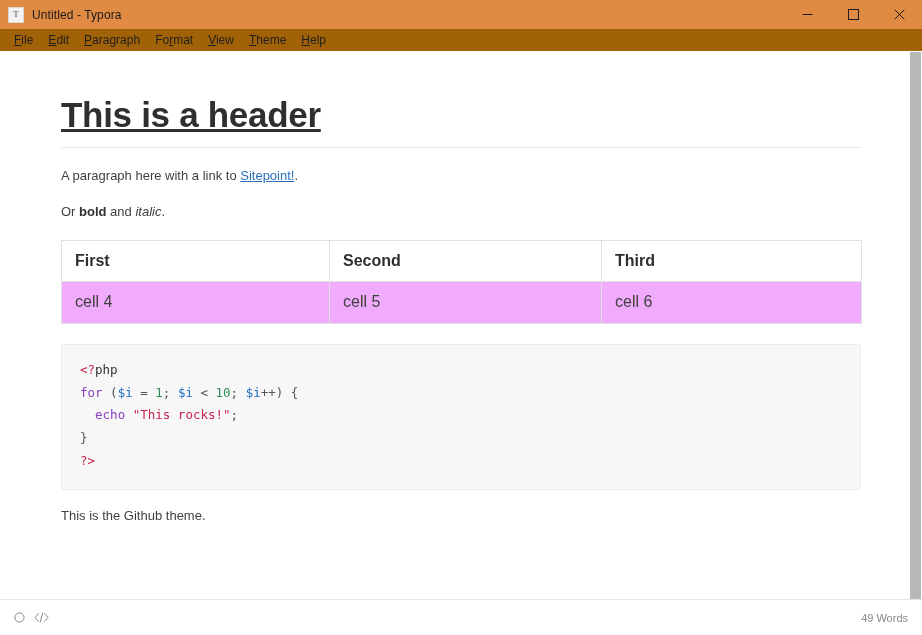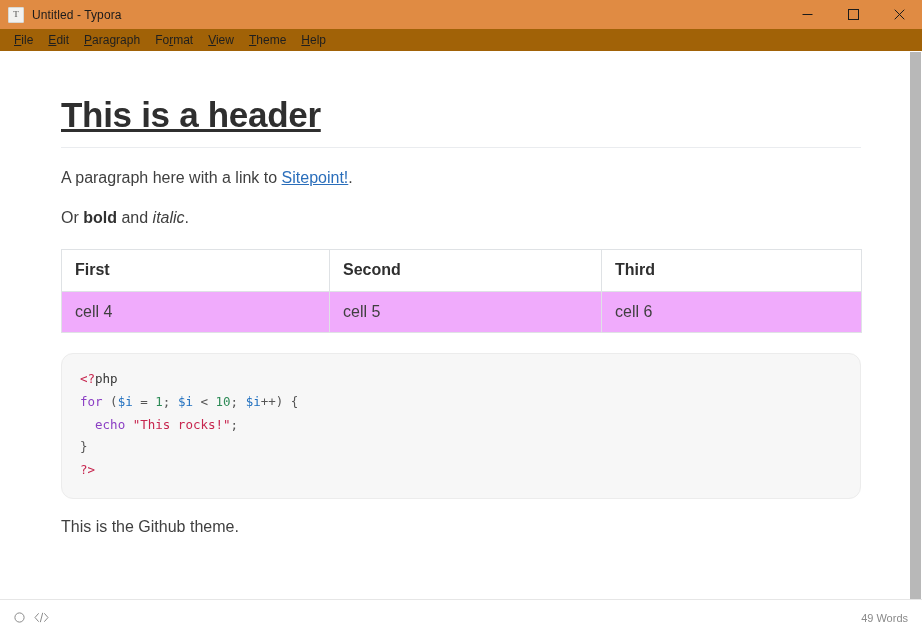--- a/index.html
+++ b/index.html
@@ -111,21 +111,21 @@
     color: #2f2f2f;
     margin: 0 0 9px 0;
     padding-bottom: 10px;
     line-height: 1.22;
     letter-spacing: -0.3px;
     border-bottom: 1px solid #eaecef;
     text-decoration: underline;
   }
 
   p.doc-p {
-    font-size: 16px;
+    font-size: 13px;
     line-height: 1.55;
     color: #3f3f3f;
     margin: 16px 0 0 0;
   }
   p.doc-p.first { margin-top: 18px; }
 
   a.doc-link {
     color: #2a6ebb;
     text-decoration: underline;
   }
@@ -167,21 +167,21 @@
   table.doc-table tr.alt td { background: #f0abfc; }
   table.doc-table col.c1 { width: 268px; }
   table.doc-table col.c2 { width: 272px; }
   table.doc-table col.c3 { width: 260px; }
 
   
   pre.doc-code {
     margin: 20px 0 0 0;
     background: #f7f7f7;
     border: 1px solid #ececec;
-    border-radius: 12px;
+    border-radius: 3px;
     padding: 14px 18px 16px 18px;
     font-family: "DejaVu Sans Mono", monospace;
     font-size: 12.5px;
     line-height: 1.82;
     color: #333333;
     width: 800px;
     overflow: hidden;
   }
   pre.doc-code .ln { display: block; white-space: pre; }
   .tok-tag    { color: #c7254e; }

